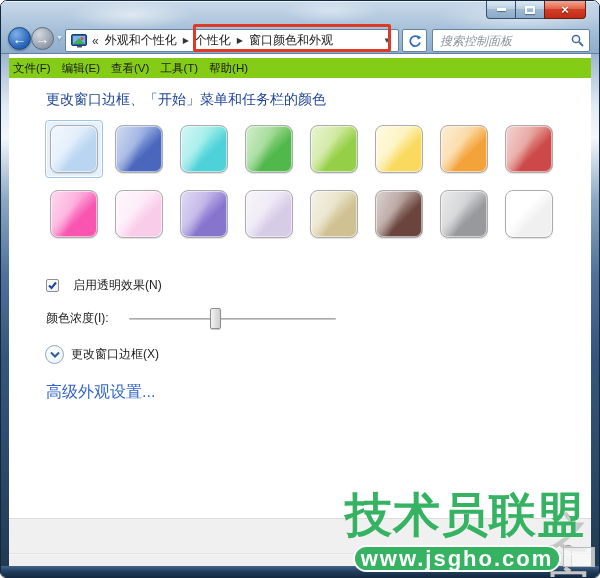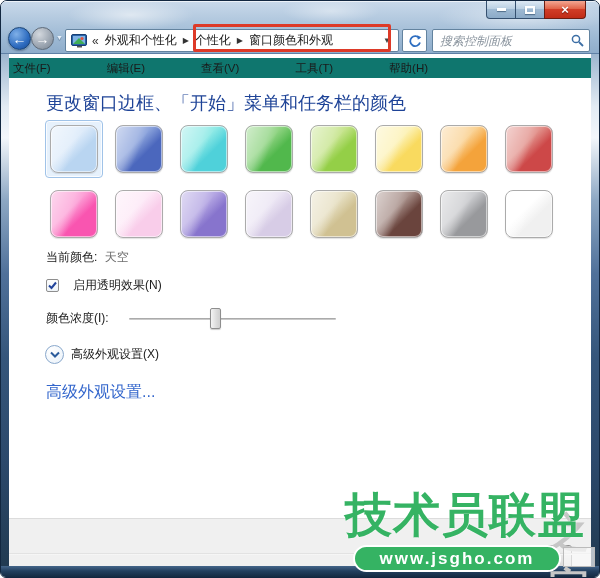--- a/index.html
+++ b/index.html
@@ -69,24 +69,24 @@
   .search-box input{flex:1;border:none;outline:none;font-size:12px;font-style:italic;
     color:#15803d;background:transparent;min-width:0;}
   .search-box input::placeholder{color:#8a949e;font-style:italic;}
 
   .annotation-box{position:absolute;left:192px;top:23px;width:198px;height:28px;
     border:3px solid var(--annotation-red,#dd3a28);border-radius:2px;z-index:15;pointer-events:none;}
 
   
   .client{position:absolute;left:8px;right:8px;top:54px;bottom:62px;background:#fff;z-index:4;}
   .menubar{position:absolute;left:8px;top:57px;right:8px;height:20px;display:flex;
-    align-items:flex-end;z-index:8;background:#0f766e;gap:45px;}
+    align-items:flex-end;z-index:8;background:#84cc16;}
   .menu-item{font-size:11.5px;color:#1a1a1a;padding:2px 4px;margin-right:3px;white-space:nowrap;}
 
-  .heading{position:absolute;left:45px;top:90px;font-size:18px;color:#1e4397;z-index:8;}
+  .heading{position:absolute;left:45px;top:90px;font-size:14px;color:#1e4397;z-index:8;}
 
   .swatch-row{position:absolute;left:44px;display:flex;gap:7px;z-index:8;}
   .swatch-row.r1{top:119px;}
   .swatch-row.r2{top:184px;}
   .swatch-cell{width:58px;height:58px;padding:4px;border:1px solid transparent;border-radius:4px;}
   .swatch-cell.selected{border:1px solid #a0c3e8;background:#e6f1fc;
     box-shadow:inset 0 0 0 1px rgba(255,255,255,.8);}
   .swatch{width:48px;height:48px;border:1px solid #ababab;border-radius:8px;position:relative;
     box-shadow:inset 0 0 0 1px rgba(255,255,255,.55),0 1px 1px rgba(0,0,0,.12);overflow:hidden;}
   .swatch::after{content:"";position:absolute;inset:0;border-radius:7px;
@@ -129,21 +129,21 @@
 
   
   .wm-suffix{position:absolute;left:548px;top:504px;font-size:40px;font-weight:bold;
     color:#c6c6c6;z-index:28;letter-spacing:1px;}
   .wm-title{position:absolute;left:344px;top:488px;font-size:47px;font-weight:bold;
     color:var(--watermark-green,#35b363);z-index:30;letter-spacing:1px;line-height:1.1;
     text-shadow:0 0 2px rgba(255,255,255,.8);}
   .wm-pill{position:absolute;left:352px;top:544px;width:208px;height:27px;z-index:31;
     background:var(--watermark-green,#35b363);border:2px solid #ffffff;border-radius:14px;
     display:flex;align-items:center;justify-content:center;}
-  .wm-pill span{color:#fff;font-size:17px;font-weight:bold;letter-spacing:2px;}
+  .wm-pill span{color:#fff;font-size:22px;font-weight:bold;letter-spacing:2px;}
   .wm-badge{position:absolute;left:562px;top:546px;width:32px;height:20px;z-index:29;
     border:1px solid #bbb;background:rgba(250,250,250,.7);}
 </style>
 </head>
 <body>
 
 <div class="window">
 
   <div class="titlebar">
     <div class="titlebar-topline"></div>
@@ -264,24 +264,20 @@
         <div class="swatch" style="background: linear-gradient(135deg, rgb(168, 144, 138) 0%, rgb(168, 144, 138) 40%, rgb(106, 68, 61) 62%, rgb(106, 68, 61) 100%);"></div>
       </div>
       <div class="swatch-cell">
         <div class="swatch" style="background: linear-gradient(135deg, rgb(203, 204, 207) 0%, rgb(203, 204, 207) 40%, rgb(152, 153, 156) 62%, rgb(152, 153, 156) 100%);"></div>
       </div>
       <div class="swatch-cell">
         <div class="swatch" style="background: linear-gradient(135deg, rgb(255, 255, 255) 0%, rgb(255, 255, 255) 40%, rgb(240, 240, 240) 62%, rgb(240, 240, 240) 100%);"></div>
       </div>
     </div>
 
-  <div class="current-color">
-    <span class="lbl">当前颜色:</span>
-    <span class="val">天空</span>
-  </div>
 
   <div class="check-row">
     <div class="checkbox">
       <svg width="11" height="11" viewBox="0 0 11 11">
         <polyline points="2,5.5 4.5,8 9,2.5" fill="none" stroke="#21439b" stroke-width="2"></polyline>
       </svg>
     </div>
     <label>启用透明效果(N)</label>
   </div>
 
@@ -291,21 +287,21 @@
       <div class="slider-thumb" style="left: calc(41.5% - 5px);"></div>
     </div>
   </div>
 
   <div class="mixer-row">
     <div class="chevron-circle">
       <svg width="10" height="7" viewBox="0 0 10 7">
         <polyline points="1,1.5 5,5.5 9,1.5" fill="none" stroke="#2c5c9c" stroke-width="2"></polyline>
       </svg>
     </div>
-    <span class="lbl">高级外观设置(X)</span>
+    <span class="lbl">更改窗口边框(X)</span>
   </div>
 
   <div class="adv-link">高级外观设置...</div>
 
   <div class="footer">
     <div class="btn save">保存修改</div>
     <div class="btn cancel">取消</div>
     <div class="footer-line"></div>
   </div>
 

